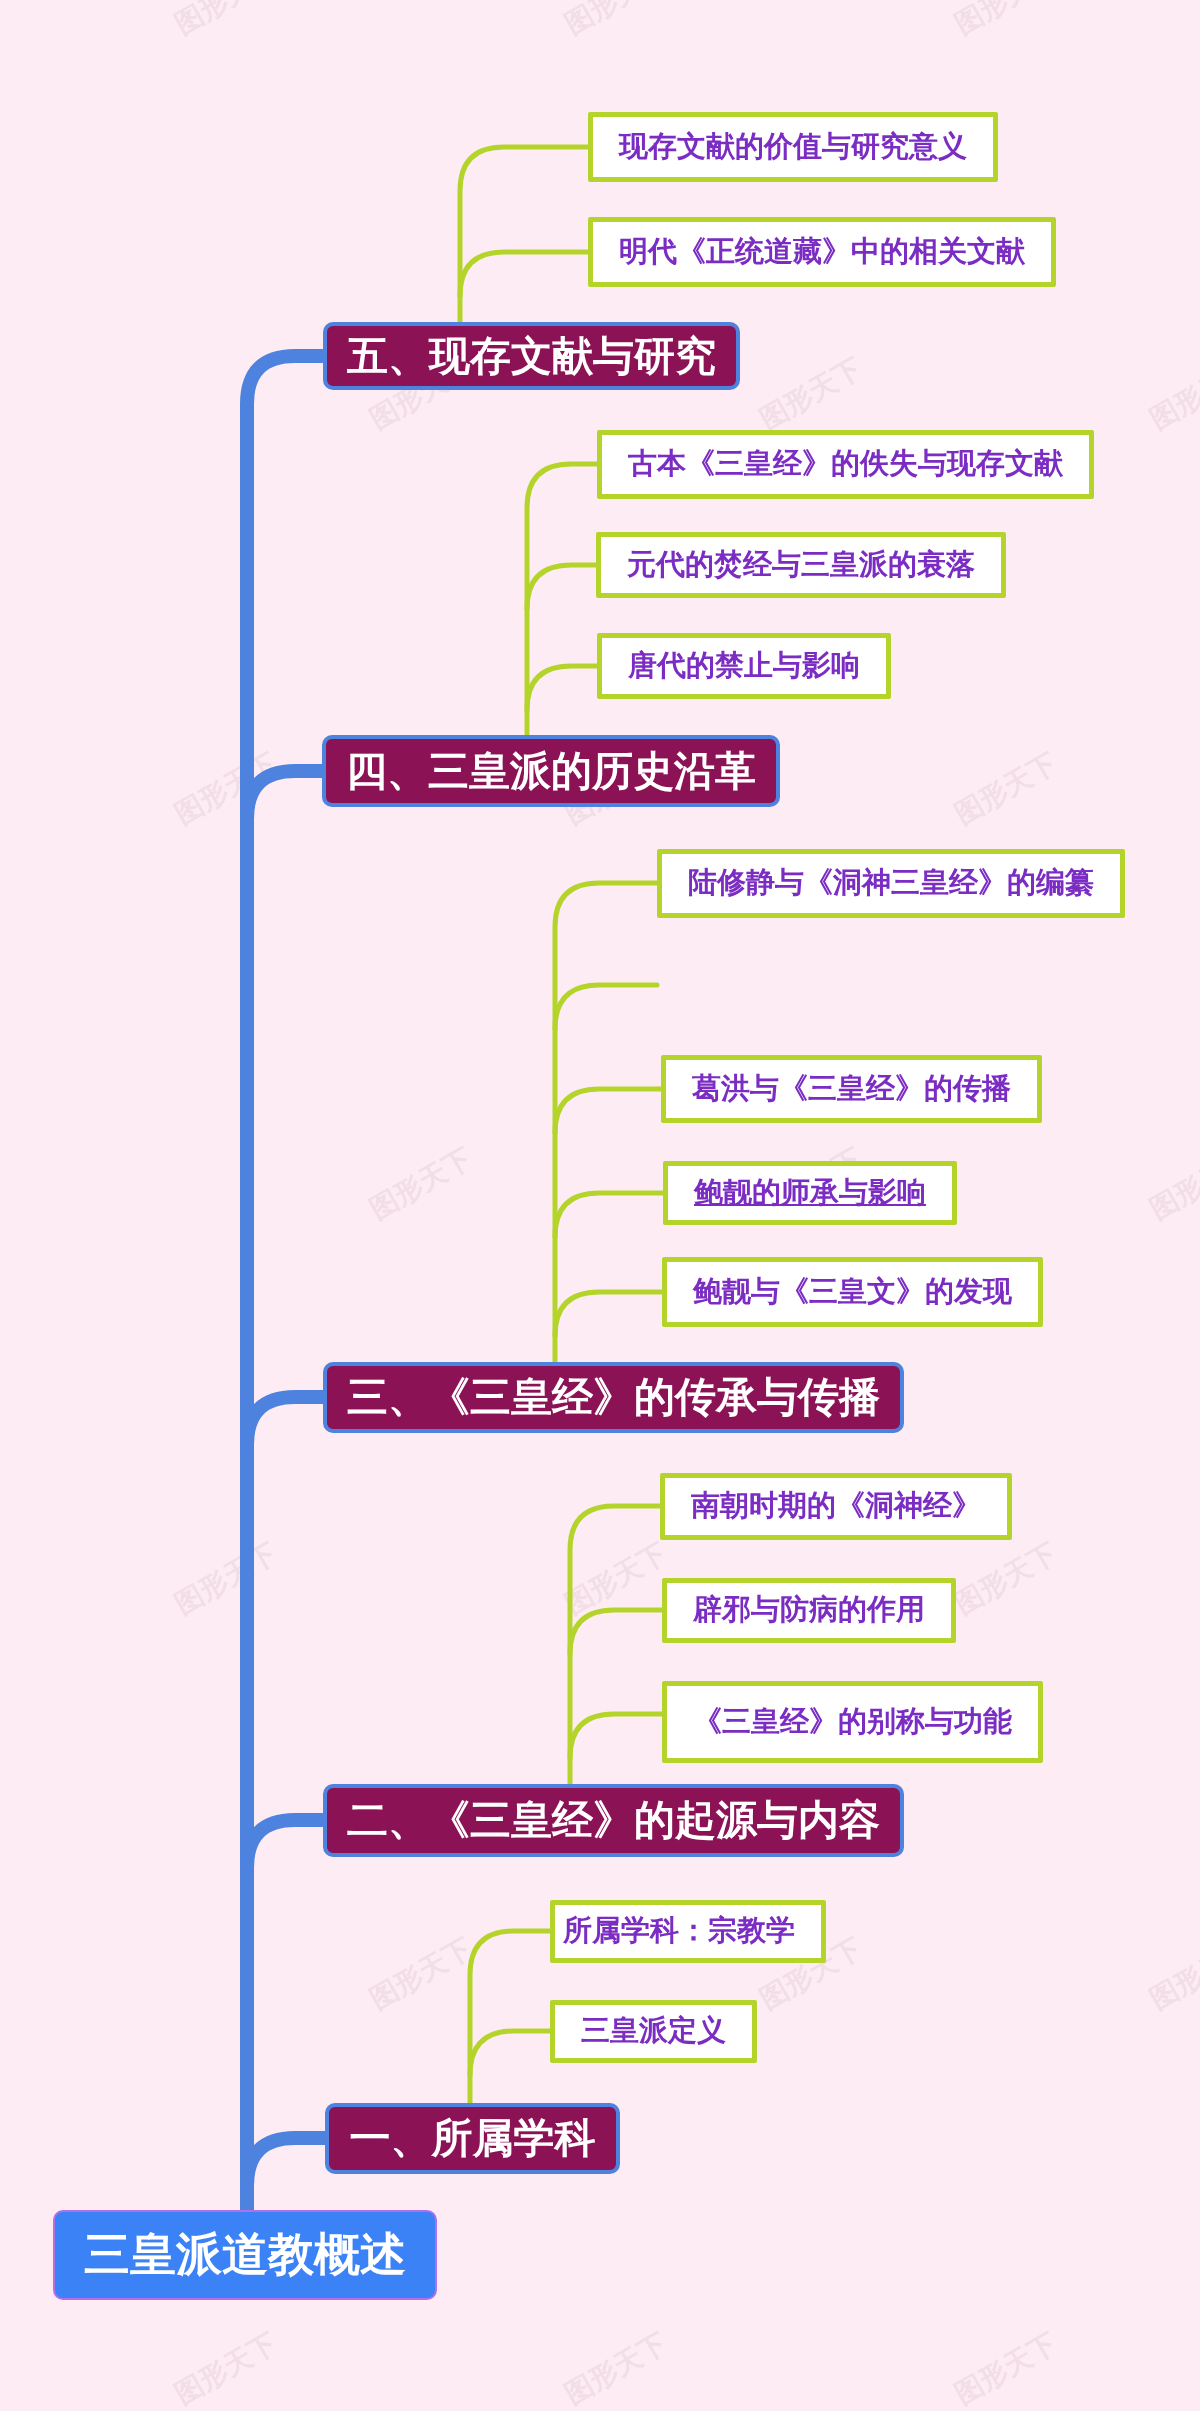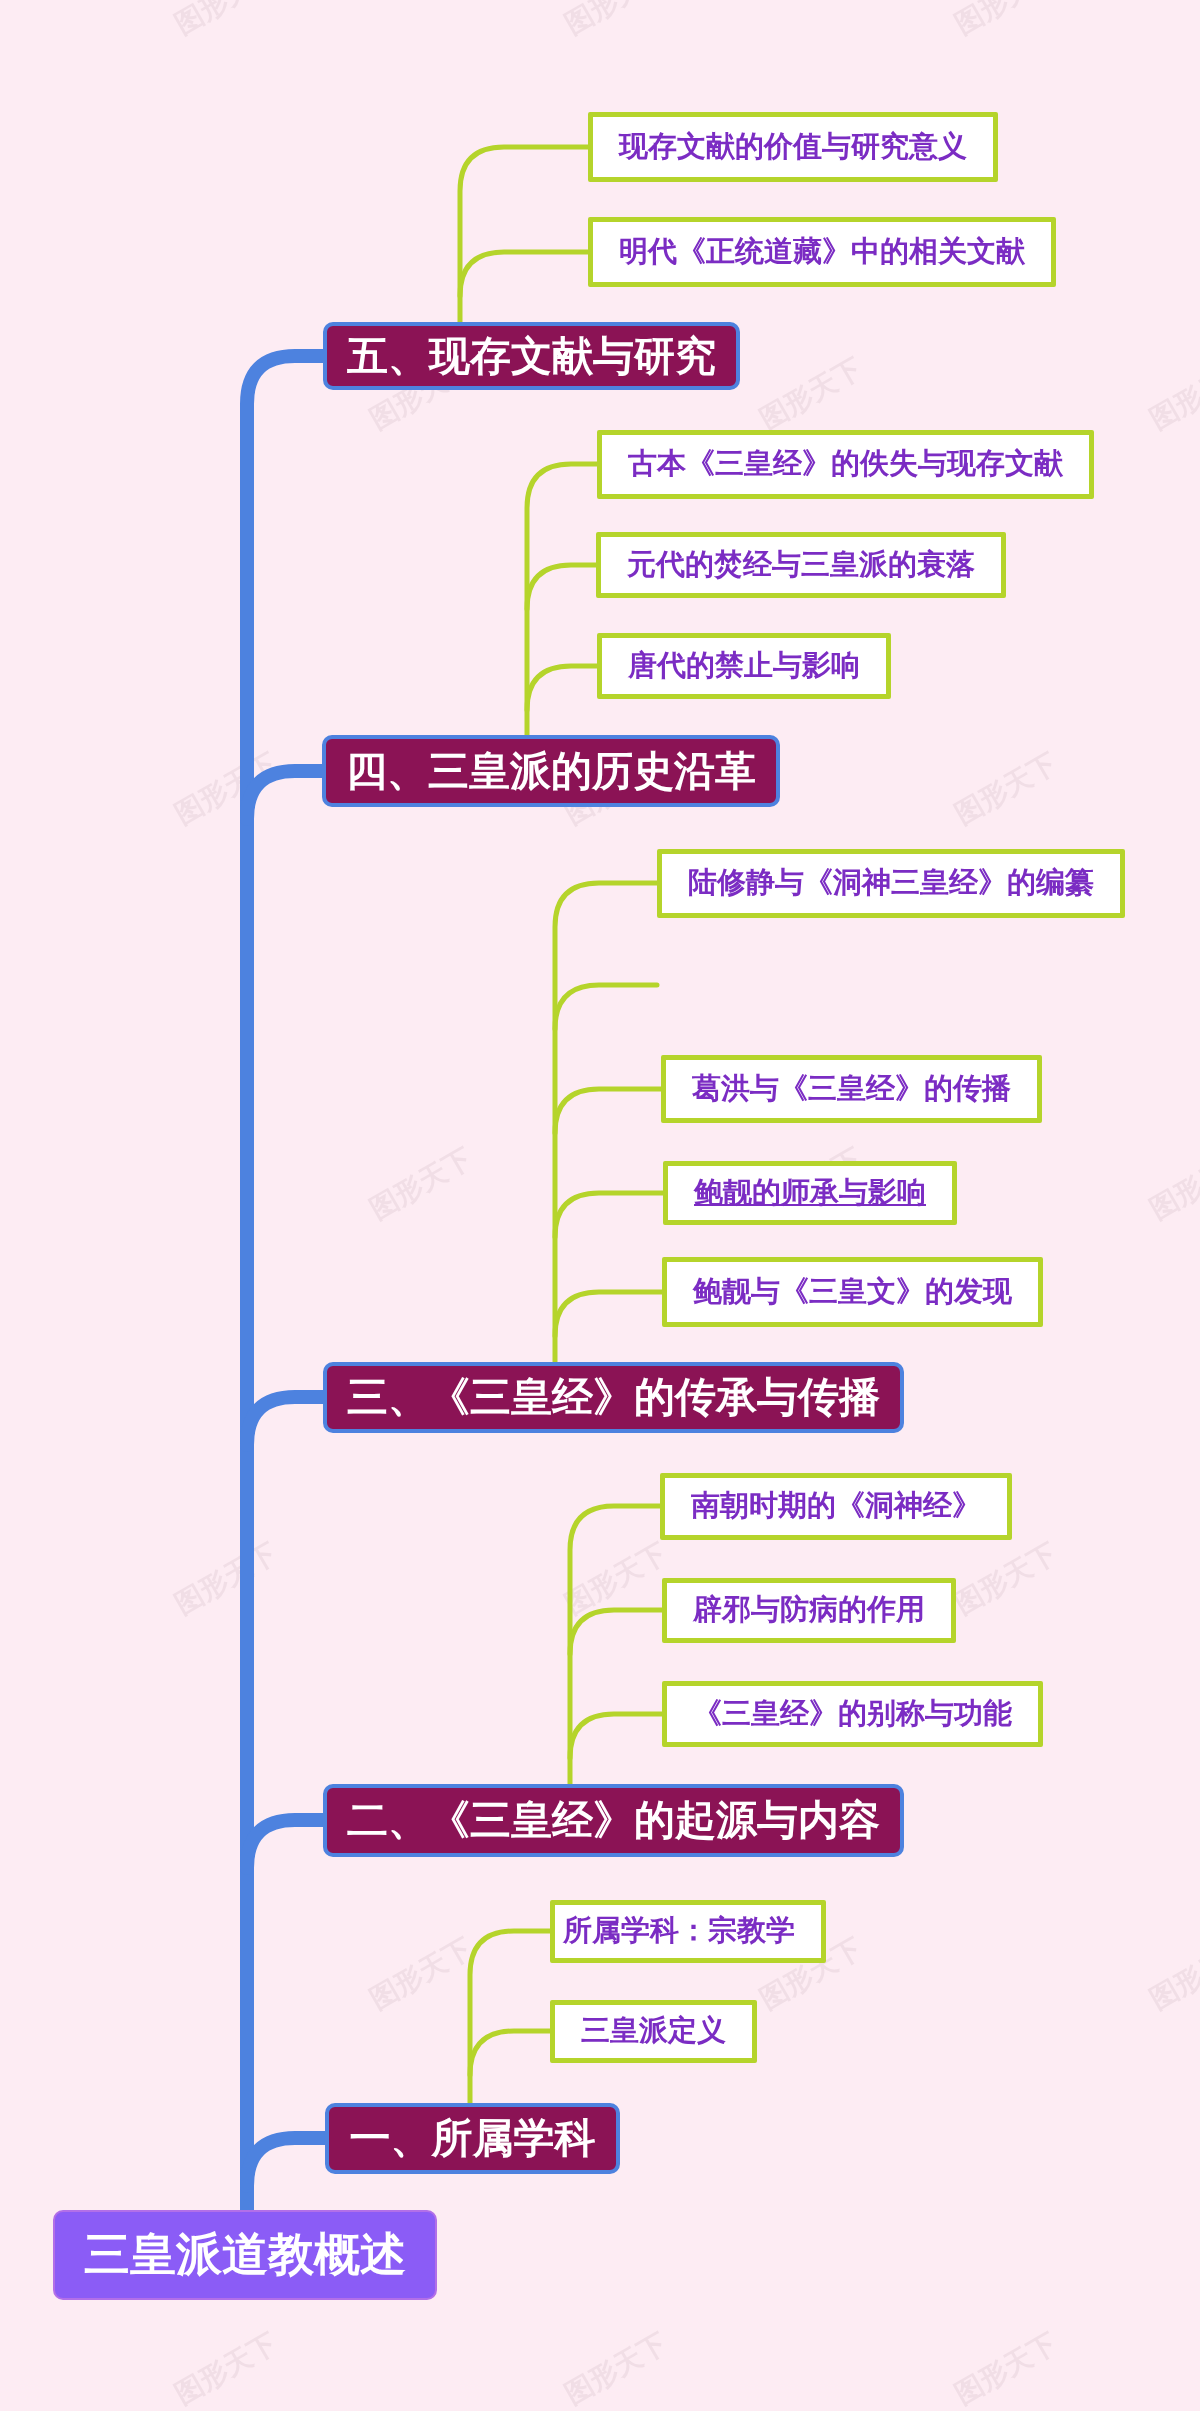--- a/index.html
+++ b/index.html
@@ -9,21 +9,21 @@
   }
   .layer{position:absolute;left:0;top:0;width:100%;height:100%;}
   #connector-layer{z-index:2;}
   #watermark-layer{z-index:1;}
   #node-layer{z-index:3;}
   .node{
     position:absolute;display:flex;align-items:center;justify-content:center;
     white-space:nowrap;font-weight:bold;box-sizing:border-box;
   }
   .root-node{
-    background:#8b5cf6;color:#ffffff;border-radius:10px;
+    background:#3b82f6;color:#ffffff;border-radius:10px;
     font-size:46px;padding:16px 24px;border:2px solid #b26fe8;
   }
   .branch-node{
     background:#8b1355;color:#ffffff;border:4px solid #4d82df;border-radius:10px;
     font-size:41px;padding:0 20px;
   }
   .leaf-node{
     background:#ffffff;color:#7b2cc3;border:5px solid #b5d42b;border-radius:2px;
     font-size:29px;padding:0 26px;
   }
@@ -91,18 +91,18 @@
       <div class="node leaf-node" style="left: 596px; top: 532px; height: 66px;">元代的焚经与三皇派的衰落</div>
       <div class="node leaf-node" style="left: 597px; top: 633px; height: 66px;">唐代的禁止与影响</div>
       <div class="node branch-node" style="left: 323px; top: 1361.5px; height: 71px; min-width: 466px;">三、《三皇经》的传承与传播</div>
       <div class="node leaf-node" style="left: 657px; top: 848.5px; height: 69px;">陆修静与《洞神三皇经》的编纂</div>
       <div class="node leaf-node" style="left: 661px; top: 1055px; height: 68px;">葛洪与《三皇经》的传播</div>
       <div class="node leaf-node" style="left: 663px; top: 1161px; height: 64px; text-decoration: underline;">鲍靓的师承与影响</div>
       <div class="node leaf-node" style="left: 662px; top: 1257px; height: 70px;">鲍靓与《三皇文》的发现</div>
       <div class="node branch-node" style="left: 323px; top: 1783.5px; height: 73px; min-width: 486px;">二、《三皇经》的起源与内容</div>
       <div class="node leaf-node" style="left: 660px; top: 1472.5px; height: 67px;">南朝时期的《洞神经》</div>
       <div class="node leaf-node" style="left: 662px; top: 1577.5px; height: 65px;">辟邪与防病的作用</div>
-      <div class="node leaf-node" style="left: 662px; top: 1681px; height: 66px;">《三皇经》的别称与功能</div>
+      <div class="node leaf-node" style="left: 662px; top: 1681px; height: 82px;">《三皇经》的别称与功能</div>
       <div class="node branch-node" style="left: 325px; top: 2102.5px; height: 71px; min-width: 295px;">一、所属学科</div>
       <div class="node leaf-node" style="left: 550px; top: 1899.5px; height: 63px; padding-left: 8px;">所属学科：宗教学</div>
       <div class="node leaf-node" style="left: 550px; top: 1999.5px; height: 63px;">三皇派定义</div>
     </div>
 </div>
 
 </body></html>

